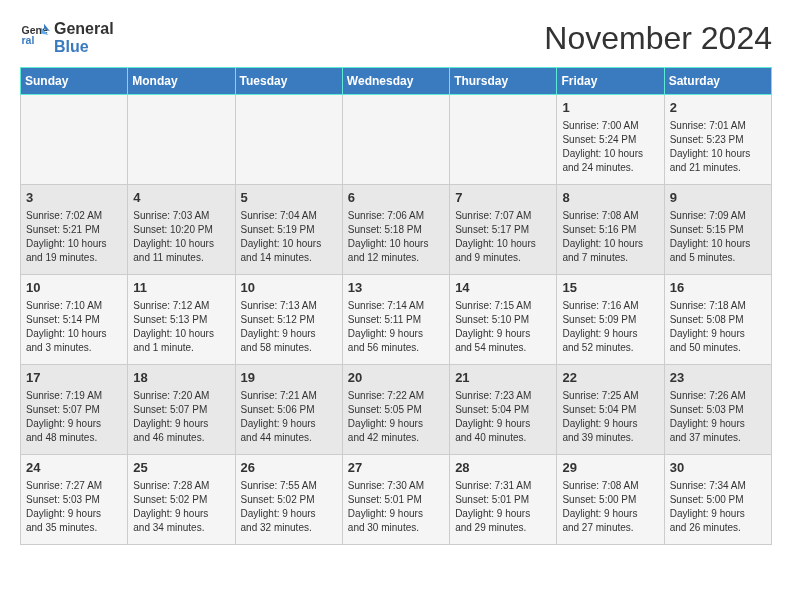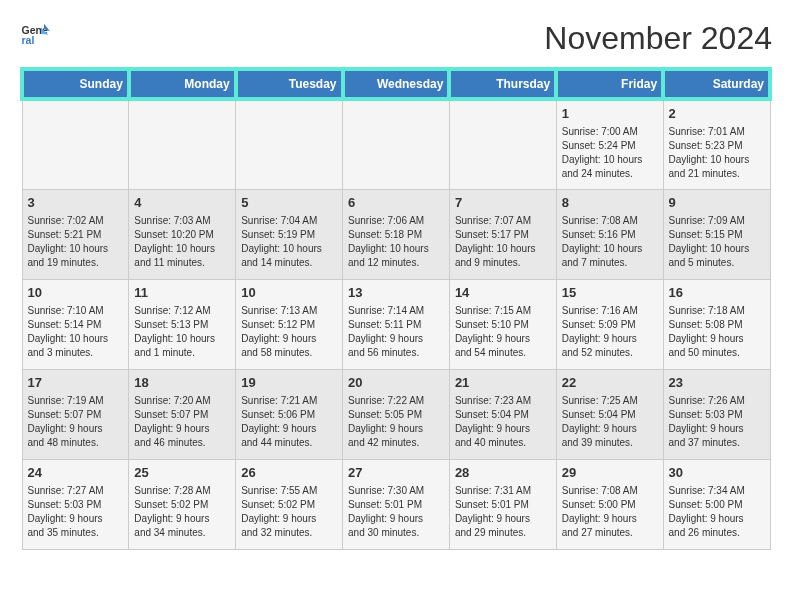--- a/index.html
+++ b/index.html
@@ -43,22 +43,22 @@
       table-layout: fixed;
     }
     thead tr {
       background-color: #3a7abf;
     }
     thead th {
       color: #fff;
       font-size: 12px;
       font-weight: bold;
       padding: 6px 4px;
-      text-align: right;
-      border: 4px solid #5eead4;
+      text-align: left;
+      border: 1px solid #5eead4;
     }
     tbody tr {
       height: 90px;
     }
     tbody tr:nth-child(odd) {
       background-color: #f5f5f5;
     }
     tbody tr:nth-child(even) {
       background-color: #e8e8e8;
     }
@@ -84,20 +84,24 @@
 <body>
 
 <div class="header-section">
   <div class="logo">
     <svg class="logo-icon" viewBox="0 0 40 40">
       <text x="2" y="18" font-size="14" font-weight="bold" fill="#333">Gene</text>
       <text x="2" y="32" font-size="14" font-weight="bold" fill="#3a7abf">ral</text>
       <polygon points="32,5 40,15 32,12" fill="#3a7abf"></polygon>
       <polygon points="28,10 38,20 28,18" fill="#5aabef"></polygon>
     </svg>
+    <div>
+      <div style="font-size:16px;font-weight:bold;color:#333;line-height:1.1">General</div>
+      <div style="font-size:16px;font-weight:bold;color:#3a7abf;line-height:1.1">Blue</div>
+    </div>
   </div>
   <div class="title-section">
     <div class="calendar-title">November 2024</div>
   </div>
 </div>
 
 <table>
   <thead>
     <tr>
     <th>Sunday</th>

